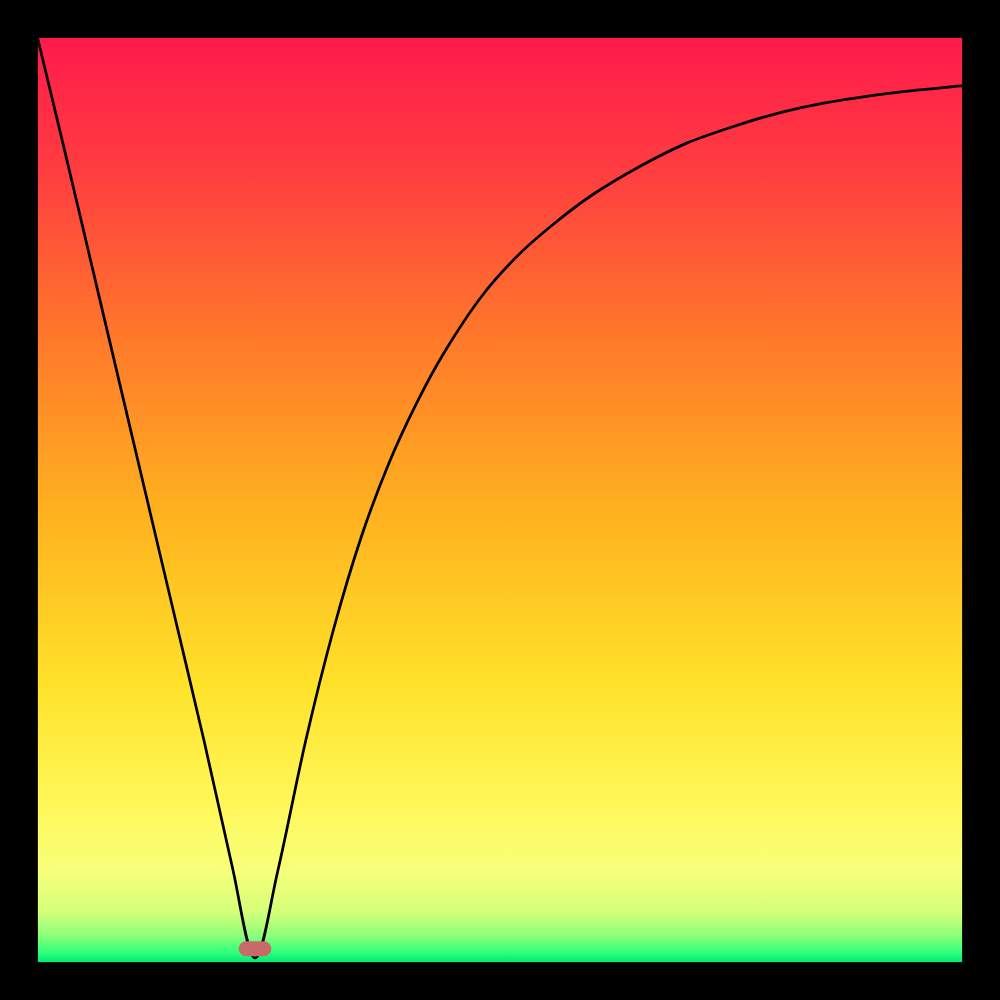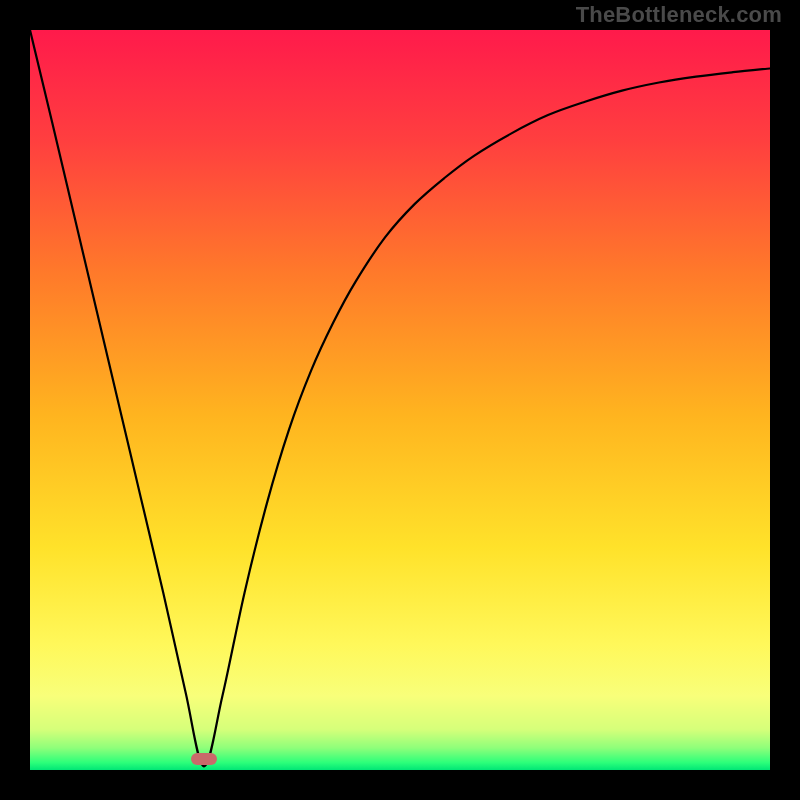--- a/index.html
+++ b/index.html
@@ -61,21 +61,20 @@
     width: 26px;
     height: 12px;
     border-radius: 6px;
     transform: translate(-50%, -50%);
   }
 </style>
 </head>
 <body>
 <div class="stage">
 
-  <div class="watermark">TheBottleneck.com</div>
 
   <div class="plot-area">
     <svg class="gradient-bg" viewBox="0 0 740 740" preserveAspectRatio="none">
       <defs>
         <linearGradient id="heat" x1="0" y1="0" x2="0" y2="1">
 
         <stop offset="0.00%" stop-color="#ff1a4b"></stop>
             <stop offset="15.00%" stop-color="#ff3f3f"></stop>
             <stop offset="33.00%" stop-color="#ff7a2a"></stop>
             <stop offset="52.00%" stop-color="#ffb41f"></stop>

